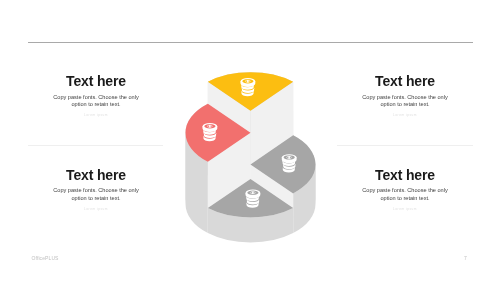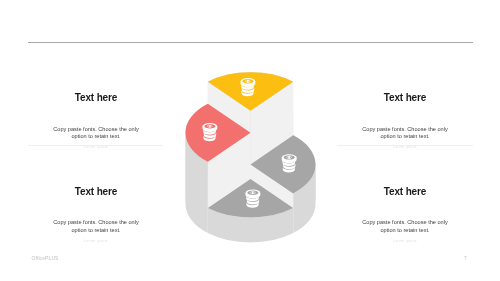--- a/index.html
+++ b/index.html
@@ -12,22 +12,22 @@
   }
   .slide { position:relative; width:500px; height:281px; background:#FFFFFF; }
 
   .rule { position:absolute; height:1px; background:#B7B7B7; }
   .rule.top { left:28px; width:445px; top:42px; background:#A9A9A9; }
   .rule.mid-left  { left:28px;  width:135px; top:145px; background:#EFEFEF; }
   .rule.mid-right { left:337px; width:136px; top:145px; background:#EFEFEF; }
 
   .block { position:absolute; width:160px; text-align:center; }
   .block .title {
-    font-size:10px; font-weight:bold; color:#1A1A1A;
-    letter-spacing:-0.15px; line-height:9.5px; margin:16px;
+    font-size:14px; font-weight:bold; color:#1A1A1A;
+    letter-spacing:-0.15px; line-height:9.5px; margin:0;
   }
   .block .body {
     font-size:5.6px; color:#3F3F3F; line-height:7.6px;
     margin:0; padding-top:7.2px; letter-spacing:0px; white-space:pre-line;
   }
   .block .sub {
     font-size:3.2px; color:#DEDEDE; line-height:4px;
     margin:0; padding-top:4.2px; letter-spacing:0.5px;
   }
   #block-tl { left:16px;  top:77.1px; }

